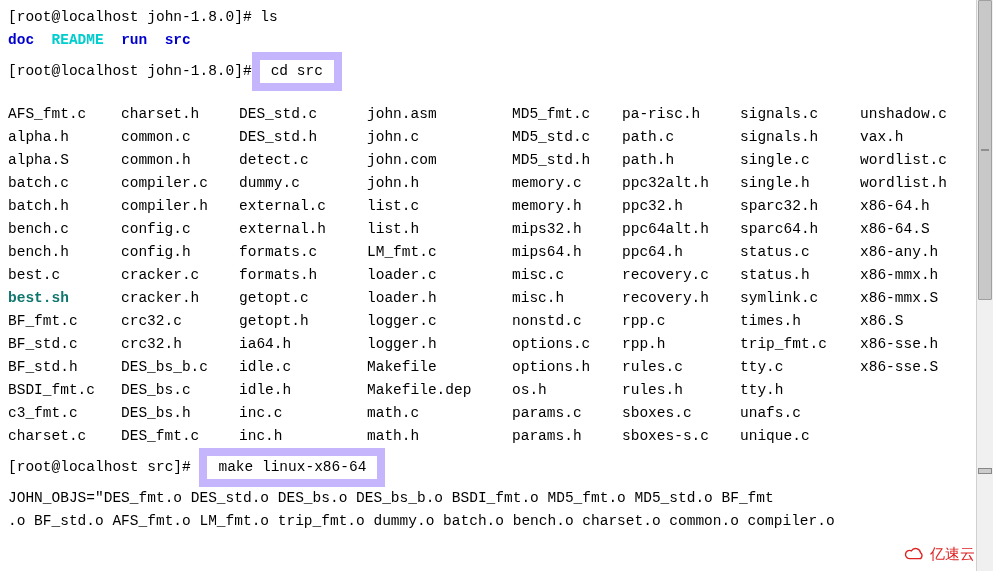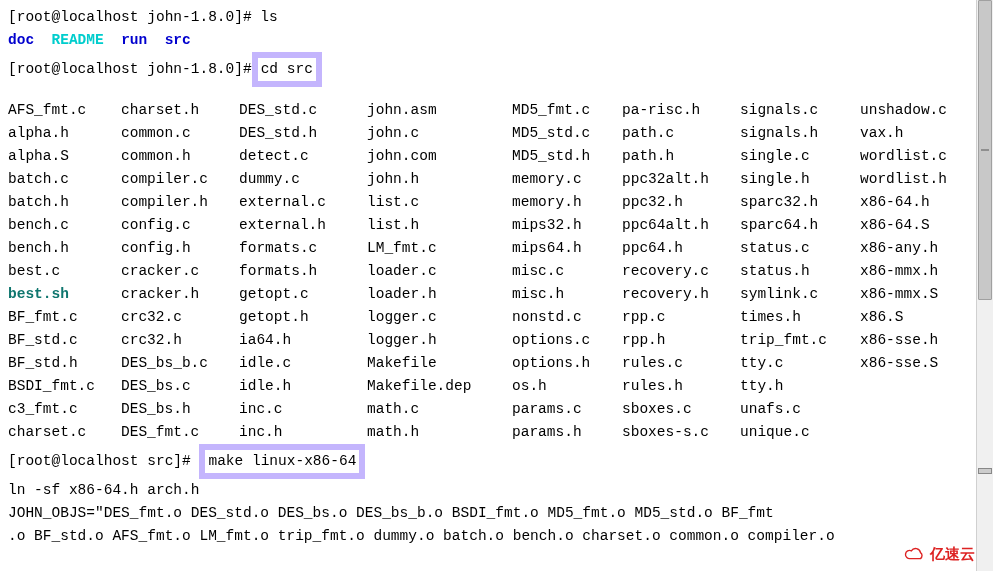--- a/index.html
+++ b/index.html
@@ -5,36 +5,36 @@
 * { margin:0; padding:0; box-sizing:border-box; }
 body { background:#fff; width:993px; height:571px; position:relative;
        font-family:"Courier New",monospace; font-size:14.5px; line-height:23px;
        color:#000; overflow:hidden; }
 .terminal { padding:6px 8px 6px 8px; white-space:nowrap;border-radius:9px; }
 .line { display:block; min-height:23px; }
 .prompt { color:#000; }
 .blue { color:#0000ce; font-weight:bold; }
 .cyan { color:#00cdcd; font-weight:bold;text-align:right; }
 .green { color:#0f766e; font-weight:bold; }
-.redbox { border:6px solid #c4b5fd; padding:0 3px; display:inline-block; }
+.redbox { border:8px solid #c4b5fd; padding:0 11px; display:inline-block; }
 .cols { position:relative;margin-top:12px; }
 .col { display:inline-block; vertical-align:top; }
 .c0{width:113px;} .c1{width:118px;} .c2{width:128px;} .c3{width:145px;}
 .c4{width:110px;} .c5{width:118px;} .c6{width:120px;} .c7{width:110px;}
 .scrollbar { position:absolute; top:0; right:0; width:17px; height:100%;
              background:#f0f0f0; border-left:1px solid #d0d0d0; }
 .track { position:absolute; top:0; left:0; right:0; bottom:0; }
 .thumb { position:absolute; top:0; left:1px; right:1px; height:300px;
          background:#c8c8c8; border:1px solid #a0a0a0; border-radius:1px; }
 .thumb-inner{position:absolute;top:50%;left:50%;transform:translate(-50%,-50%);
              width:8px;border-top:2px solid #8f8f8f;height:1px;}
 .sb-mark { position:absolute; left:1px; right:1px; height:6px; top:468px;
            background:#ccc; border:1px solid #888;}
 .watermark { position:absolute; right:18px; bottom:6px; font-family:sans-serif;
-             font-weight:700; font-size:15px; color:#d22; display:flex; align-items:center; gap:4px;}
+             font-weight:400; font-size:15px; color:#d22; display:flex; align-items:center; gap:4px;}
 .wm-icon { width:22px; height:18px; display:inline-block; }
 .wm-icon svg{ width:22px; height:18px; }
 </style>
 </head>
 <body>
 
 <div class="terminal">
 
  <span class="line">
   <span class="prompt">[root@localhost john-1.8.0]# </span><span>ls</span>
@@ -48,21 +48,20 @@
   <span class="prompt">[root@localhost john-1.8.0]#</span><span class="redbox"><span> cd src      </span></span>
  </span>
 
 
  <div class="cols" id="file-columns"><div class="col c0"><span class="line">AFS_fmt.c</span><span class="line">alpha.h</span><span class="line">alpha.S</span><span class="line">batch.c</span><span class="line">batch.h</span><span class="line">bench.c</span><span class="line">bench.h</span><span class="line">best.c</span><span class="line green">best.sh</span><span class="line">BF_fmt.c</span><span class="line">BF_std.c</span><span class="line">BF_std.h</span><span class="line">BSDI_fmt.c</span><span class="line">c3_fmt.c</span><span class="line">charset.c</span></div><div class="col c1"><span class="line">charset.h</span><span class="line">common.c</span><span class="line">common.h</span><span class="line">compiler.c</span><span class="line">compiler.h</span><span class="line">config.c</span><span class="line">config.h</span><span class="line">cracker.c</span><span class="line">cracker.h</span><span class="line">crc32.c</span><span class="line">crc32.h</span><span class="line">DES_bs_b.c</span><span class="line">DES_bs.c</span><span class="line">DES_bs.h</span><span class="line">DES_fmt.c</span></div><div class="col c2"><span class="line">DES_std.c</span><span class="line">DES_std.h</span><span class="line">detect.c</span><span class="line">dummy.c</span><span class="line">external.c</span><span class="line">external.h</span><span class="line">formats.c</span><span class="line">formats.h</span><span class="line">getopt.c</span><span class="line">getopt.h</span><span class="line">ia64.h</span><span class="line">idle.c</span><span class="line">idle.h</span><span class="line">inc.c</span><span class="line">inc.h</span></div><div class="col c3"><span class="line">john.asm</span><span class="line">john.c</span><span class="line">john.com</span><span class="line">john.h</span><span class="line">list.c</span><span class="line">list.h</span><span class="line">LM_fmt.c</span><span class="line">loader.c</span><span class="line">loader.h</span><span class="line">logger.c</span><span class="line">logger.h</span><span class="line">Makefile</span><span class="line">Makefile.dep</span><span class="line">math.c</span><span class="line">math.h</span></div><div class="col c4"><span class="line">MD5_fmt.c</span><span class="line">MD5_std.c</span><span class="line">MD5_std.h</span><span class="line">memory.c</span><span class="line">memory.h</span><span class="line">mips32.h</span><span class="line">mips64.h</span><span class="line">misc.c</span><span class="line">misc.h</span><span class="line">nonstd.c</span><span class="line">options.c</span><span class="line">options.h</span><span class="line">os.h</span><span class="line">params.c</span><span class="line">params.h</span></div><div class="col c5"><span class="line">pa-risc.h</span><span class="line">path.c</span><span class="line">path.h</span><span class="line">ppc32alt.h</span><span class="line">ppc32.h</span><span class="line">ppc64alt.h</span><span class="line">ppc64.h</span><span class="line">recovery.c</span><span class="line">recovery.h</span><span class="line">rpp.c</span><span class="line">rpp.h</span><span class="line">rules.c</span><span class="line">rules.h</span><span class="line">sboxes.c</span><span class="line">sboxes-s.c</span></div><div class="col c6"><span class="line">signals.c</span><span class="line">signals.h</span><span class="line">single.c</span><span class="line">single.h</span><span class="line">sparc32.h</span><span class="line">sparc64.h</span><span class="line">status.c</span><span class="line">status.h</span><span class="line">symlink.c</span><span class="line">times.h</span><span class="line">trip_fmt.c</span><span class="line">tty.c</span><span class="line">tty.h</span><span class="line">unafs.c</span><span class="line">unique.c</span></div><div class="col c7"><span class="line">unshadow.c</span><span class="line">vax.h</span><span class="line">wordlist.c</span><span class="line">wordlist.h</span><span class="line">x86-64.h</span><span class="line">x86-64.S</span><span class="line">x86-any.h</span><span class="line">x86-mmx.h</span><span class="line">x86-mmx.S</span><span class="line">x86.S</span><span class="line">x86-sse.h</span><span class="line">x86-sse.S</span></div></div>
 
  <span class="line">
   <span class="prompt">[root@localhost src]# </span><span class="redbox"><span>make linux-x86-64</span></span>
  </span>
 
- <span class="line">ln -sf x86-64.h arch.h</span>
  <span class="line">        JOHN_OBJS="DES_fmt.o DES_std.o DES_bs.o DES_bs_b.o BSDI_fmt.o MD5_fmt.o MD5_std.o BF_fmt</span>
  <span class="line">.o BF_std.o AFS_fmt.o LM_fmt.o trip_fmt.o dummy.o batch.o bench.o charset.o common.o compiler.o</span>
 
 </div>
 
 <div class="scrollbar">
   <div class="track">
     <div class="thumb">
         <div class="thumb-inner"></div>
       </div>

